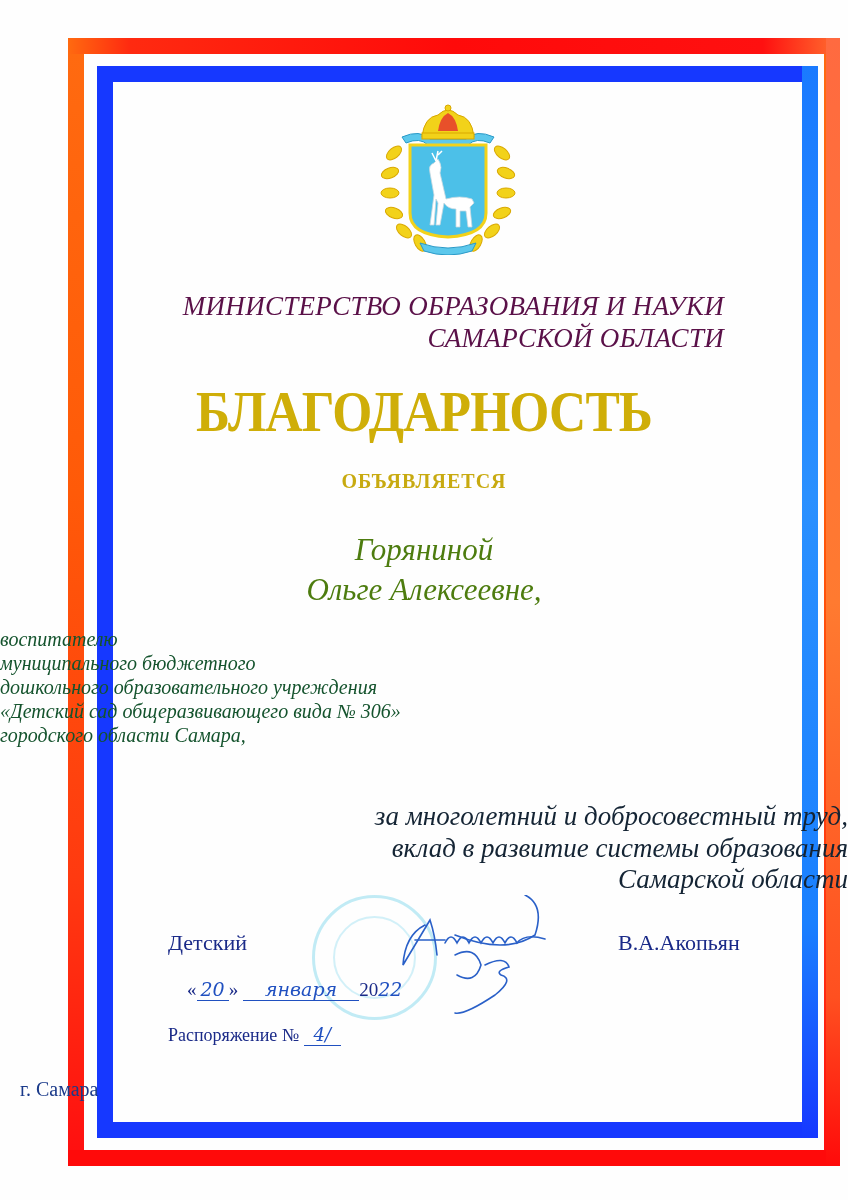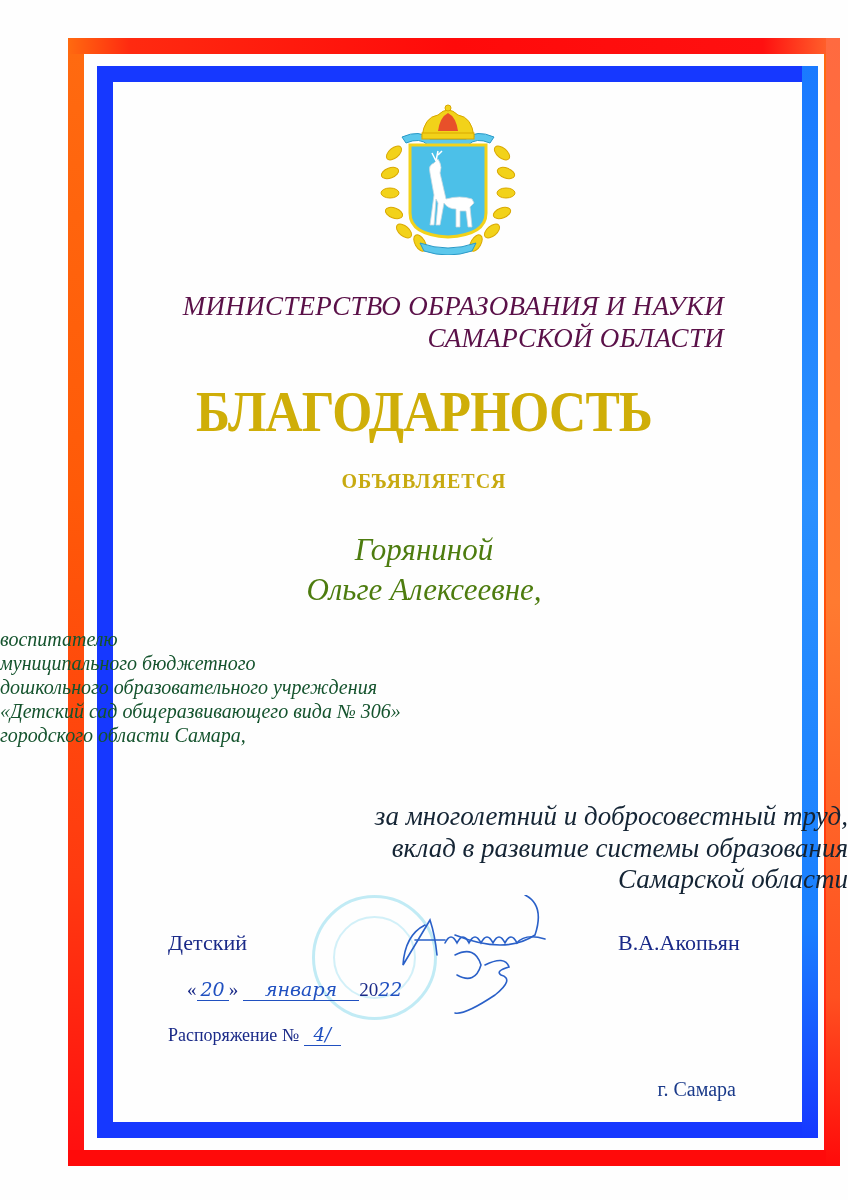--- a/index.html
+++ b/index.html
@@ -82,21 +82,21 @@
     content:""; position:absolute; left:18px; top:18px; right:18px; bottom:18px;
     border-radius:50%; border:2px solid rgba(80,200,230,0.25);
   }
   .signature { position:absolute; left:385px; top:895px; width:190px; height:120px; }
 
   .date-row { position:absolute; left:168px; top:978px; font-size:19px; color:#1a2a88;margin-left:19px; }
   .hand { font-style:italic; color:#2050c0; font-family:"DejaVu Serif", serif; }
   .underline { display:inline-block; border-bottom:1px solid #2050c0; padding:0 4px; }
 
   .order { position:absolute; left:168px; top:1024px; font-size:18px; color:#1a2a88; }
-  .city { position:absolute; left:0; width:736px; top:1078px; text-align:right; font-size:20px; color:#1a3a8a; padding-left:20px; box-sizing:border-box; }
+  .city { position:absolute; left:0; width:736px; top:1078px; text-align:left; font-size:20px; color:#1a3a8a; padding-left:20px; box-sizing:border-box; }
 </style>
 </head>
 <body>
 
 <div class="frame-outer"></div>
 <div class="frame-outer-top"></div>
 <div class="frame-outer-bottom"></div>
 <div class="frame-outer-right"></div>
 <div class="frame-inner"></div>
 <div class="frame-inner-right"></div>

